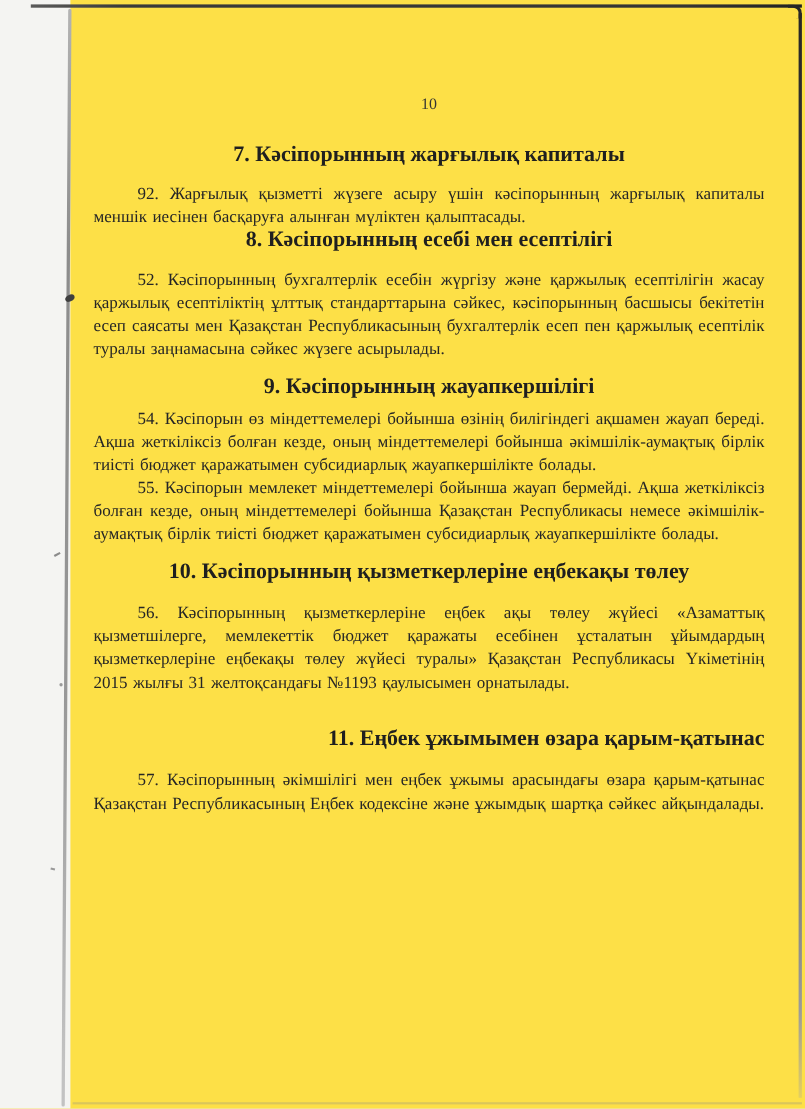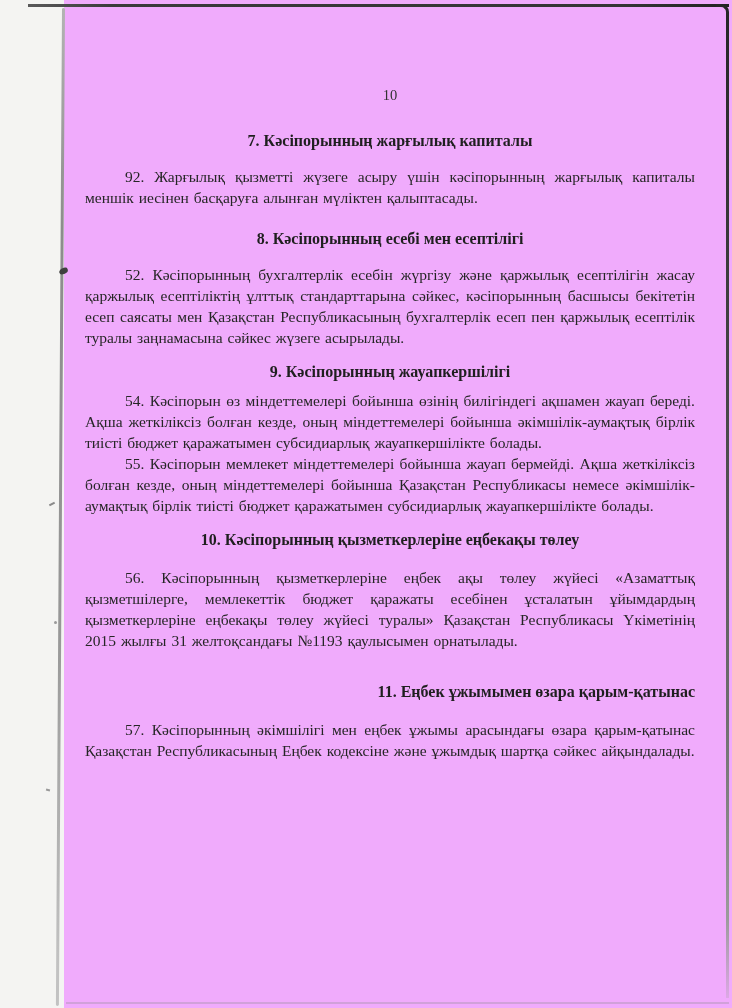--- a/index.html
+++ b/index.html
@@ -1,21 +1,21 @@
 <!DOCTYPE html>
 <html><head>
 <meta charset="utf-8">
 <style>
   html, body { margin: 0; padding: 0; background: #e9e9e7; }
   .scan-root {
     position: relative;
     width: 732px;
     height: 1008px;
     margin: 0 auto;
-    background: #f0abfc;
+    background: #fde047;
     overflow: hidden;
     font-family: "Liberation Serif", "DejaVu Serif", serif;
     color: #262626;
   }
   
   .left-strip {
     position: absolute; left: 0; top: 0; width: 64px; height: 100%;
     background: #f4f4f2;
   }
   
@@ -60,35 +60,35 @@
     font-size: 15.5px; line-height: 21px;
   }
   .page-number {
     margin-top: 85px;
     text-align: center;
     font-size: 14.5px;
     color: #333;
   }
   .sec-heading {
     margin: 0;
-    font-size: 16px;
+    font-size: 20px;
     line-height: 21px;
     font-weight: bold;
     text-align: center;
     color: #1f1f1f;
   }
   .para {
     margin: 0;
     text-align: justify;
     text-indent: 40px;
     word-spacing: 1px;
   }
   .s7h  { margin-top: 24px; }
   .s7p1 { margin-top: 15px; }
-  .s8h  { margin-top: 20px; }
+  .s8h  { }
   .s8p1 { margin-top: 15px; }
   .s9h  { margin-top: 13px; }
   .s9p1 { margin-top: 8px; }
   .s10h  { margin-top: 13px; }
   .s10p1 { margin-top: 17px; }
   .s11h  { margin-top: 30px; text-align: right; }
   .s11p1 { margin-top: 17px; }
 </style>
 </head>
 <body>

